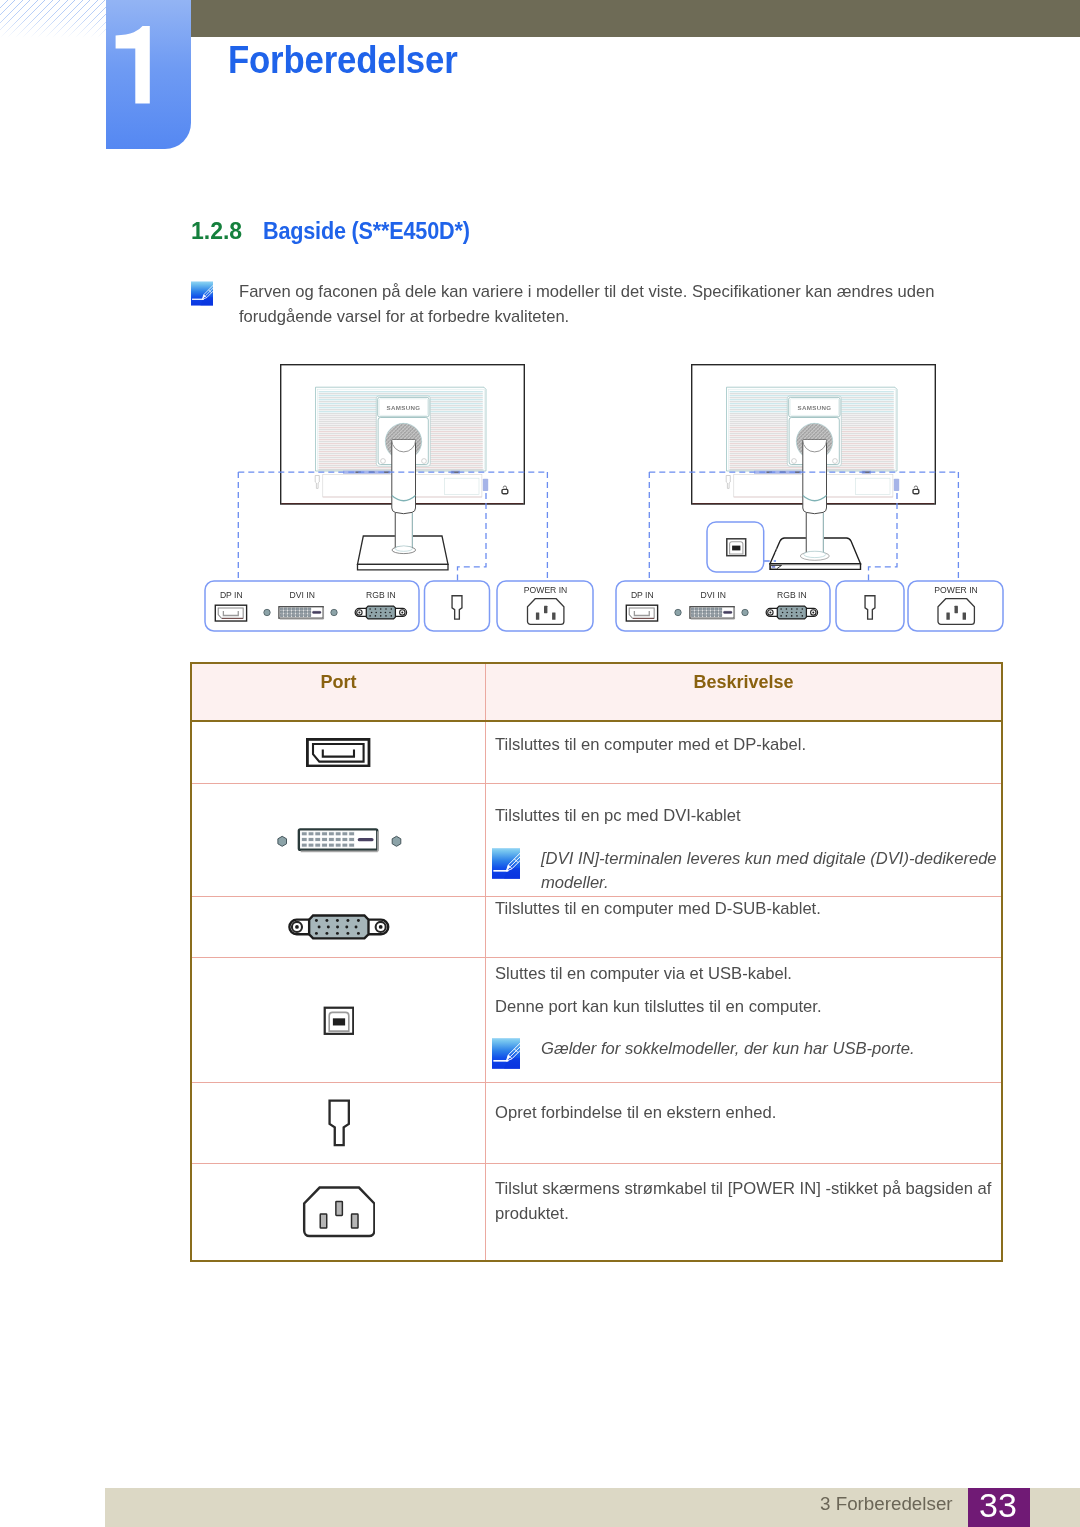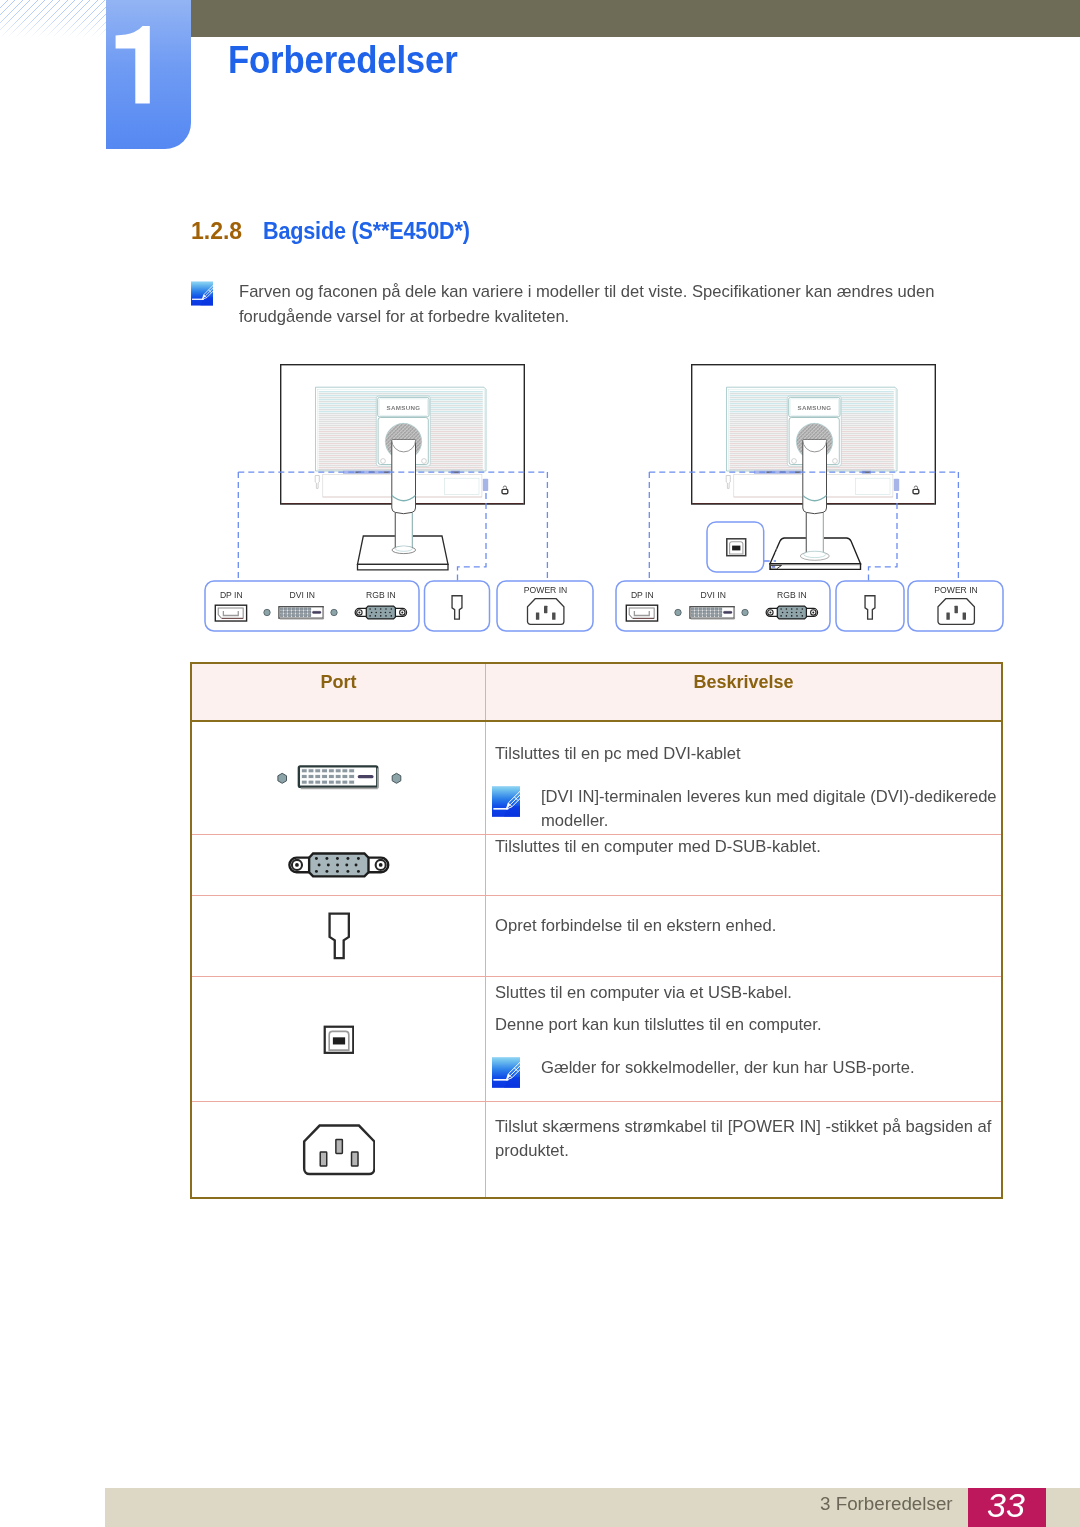--- a/index.html
+++ b/index.html
@@ -12,21 +12,21 @@
     -webkit-mask-image:linear-gradient(to bottom, rgba(0,0,0,1) 0%, rgba(0,0,0,.85) 45%, rgba(0,0,0,0) 95%);
     mask-image:linear-gradient(to bottom, rgba(0,0,0,1) 0%, rgba(0,0,0,.85) 45%, rgba(0,0,0,0) 95%);}
   #olivebar{left:191px;top:0;width:889px;height:37px;background:#6e6b56;}
   #chapnum{left:106px;top:0;width:85px;height:149px;border-radius:0 0 26px 0;
     background:linear-gradient(to bottom,#93b4f4 0%, #6f9bf3 45%, #5588f2 100%);}
   #chapnum span{position:absolute;left:10px;width:40px;top:26px;text-align:center;color:#ffffff;font-size:103px;line-height:77px;font-weight:bold;opacity:0;}
   #chapnumglyph{position:absolute;left:0;top:0;z-index:2;}
   #chaptitle{left:228px;top:39px;color:#1f63ea;font-size:38px;font-weight:bold;letter-spacing:-0.2px;transform:scaleX(0.915);transform-origin:left top;}
 
   
-  #secnum{left:191px;top:218px;color:#a16207;font-size:23px;font-weight:bold;letter-spacing:0px;}
+  #secnum{left:191px;top:218px;color:#15803d;font-size:23px;font-weight:bold;letter-spacing:0px;}
   #sectitle{left:263px;top:218px;color:#1f63ea;font-size:23px;font-weight:bold;letter-spacing:-0.2px;transform:scaleX(0.94);transform-origin:left top;}
 
   
   .noteicon{display:block;}
   #note1{left:191px;top:281px;width:22px;height:25px;}
   .notetext{color:#4d4d4d;font-size:16.6px;line-height:24.5px;}
   #note1text{left:239px;top:280px;width:700px;}
 
   .monsvg{}
   .mlogo{font-family:"Liberation Sans",sans-serif;font-size:6.2px;fill:#7d7d7d;font-weight:bold;letter-spacing:0.35px;}
@@ -43,27 +43,27 @@
      color:#8a6210;font-size:18px;font-weight:bold;height:31px;text-align:center;vertical-align:top;padding-top:9px;line-height:19px;}
   #porttable thead th:first-child{border-left:2px solid #8a6d1d;}
   #porttable thead th:last-child{border-right:2px solid #8a6d1d;}
   #porttable tbody td{border-left:2px solid #8a6d1d;border-right:none;}
   #porttable tbody td.desc{border-left:1px solid #eba9a0;border-right:2px solid #8a6d1d;padding:0 0 0 9px;vertical-align:top;}
   #porttable tbody tr:last-child td{border-bottom:2px solid #8a6d1d;}
   #porttable td.port{width:261px;text-align:center;}
   .dtxt{color:#4d4d4d;font-size:16.6px;line-height:24.5px;}
   td.desc > .dtxt:first-child{margin-top:0;}
   td.desc{padding-top:0;}
-  .dnote{display:flex;align-items:flex-start;gap:0;margin-top:18px;}
+  .dnote{display:flex;align-items:flex-start;gap:0;margin-top:18px;font-style:italic;}
   .dnote .ni{flex:0 0 auto;margin-right:21px;margin-top:1px;margin-left:-3px;}
 
   
   #footerbar{left:105px;top:1488px;width:975px;height:39px;background:#dcd8c5;}
   #footertext{left:820px;top:1493px;color:#6b6657;font-size:18.8px;}
-  #pagebox{left:968px;top:1488px;width:78px;height:39px;background:#be185d;font-style:italic;}
+  #pagebox{left:968px;top:1488px;width:62px;height:39px;background:#701a75;}
   #pagebox span{position:absolute;left:-2px;right:0;top:-2px;text-align:center;color:#fff;font-size:34px;line-height:39px;}
 </style>
 </head>
 <body>
 
 <div class="abs" id="stripes"></div>
 <div class="abs" id="olivebar"></div>
 <div class="abs" id="chapnum">
   <svg id="chapnumglyph" width="85" height="149" viewBox="0 0 85 149">
     <path d="M36.5 26.0 L43.8 26.0 L43.8 103.4 L29.3 103.4 L29.3 48.4 L9.6 48.4 L9.6 35.4 q11.4 -0.4 18.3 -3.2 q5.6 -2.3 8.6 -6.2 Z" fill="#ffffff"></path>
@@ -445,20 +445,34 @@
 </g>
 </svg>
 <table id="porttable" class="abs">
 <thead>
       <tr>
         <th>Port</th>
         <th>Beskrivelse</th>
       </tr>
     </thead>
     <tbody>
+<tr style="height:50px">
+        <td class="port">
+          <svg width="64.4" height="29.4" viewBox="0 0 64.4 29.4" style="display:block;margin:0 auto;">
+            <g transform="translate(0,0) scale(1.0)">
+  <rect x="1.4" y="1.4" width="61.6" height="26.6" fill="#ffffff" stroke="#1f1f1f" stroke-width="2.8"></rect>
+  <path d="M7.0 6.0 L57.6 6.0 L57.6 23.6 L13.3 23.6 L7.0 16.2 Z" fill="#ffffff" stroke="#1f1f1f" stroke-width="2.1"></path>
+  <path d="M16.8 11.4 L16.8 18.6 L48.0 18.6 L48.0 11.4" fill="none" stroke="#1f1f1f" stroke-width="2.1"></path>
+</g>
+          </svg>
+        </td>
+        <td class="desc" style="padding-top:11px">
+          <div class="dtxt">Tilsluttes til en computer med et DP-kabel.</div>
+        </td>
+      </tr>
 <tr style="height:113px">
         <td class="port">
           <svg width="158" height="25.5" viewBox="0 0 158 25.5" style="display:block;margin:0 auto;">
             <path d="M22.2 8.3 l4.3 2.5 v5.0 l-4.3 2.5 l-4.3 -2.5 v-5.0 Z" fill="#8ca3a8" stroke="#46565c" stroke-width="1.0"></path>
             <g transform="translate(37.5,0) scale(1.13)">
 <rect x="1.2" y="1.2" width="69.4" height="18.1" rx="1.2" fill="#ffffff" stroke="#2a3a3a" stroke-width="2.1"></rect>
 <line x1="2.8" y1="20.6" x2="71.0" y2="20.6" stroke="#a6a6a6" stroke-width="1.5"></line>
 <line x1="71.2" y1="2.8" x2="71.2" y2="20.6" stroke="#a6a6a6" stroke-width="1.5"></line>
 <rect x="3.40" y="3.40" width="5.1" height="3.5" fill="#8d99a1" stroke="#ffffff" stroke-width="0.7"></rect>
 <rect x="9.40" y="3.40" width="5.1" height="3.5" fill="#8d99a1" stroke="#ffffff" stroke-width="0.7"></rect>
@@ -533,32 +547,20 @@
 <circle cx="37.30" cy="13.7" r="1.05" fill="#1d1d1d"></circle>
 <circle cx="44.80" cy="13.7" r="1.05" fill="#1d1d1d"></circle>
 <circle cx="52.30" cy="13.7" r="1.05" fill="#1d1d1d"></circle>
 </g>
           </svg>
         </td>
         <td class="desc" style="">
           <div class="dtxt">Tilsluttes til en computer med D-SUB-kablet.</div>
         </td>
       </tr>
-<tr style="height:69px">
-        <td class="port">
-          <svg width="22" height="48" viewBox="0 0 22 48" style="display:block;margin:0 auto;">
-            <g transform="translate(0.3,0.3) scale(1.06)">
-  <path d="M1.2 1.2 L19.4 1.2 L19.4 23.2 L14.5 26.4 L14.5 43.2 L6.1 43.2 L6.1 26.4 L1.2 23.2 Z" fill="#ffffff" stroke="#2a2a2a" stroke-width="2.2" stroke-linejoin="miter"></path>
-</g>
-          </svg>
-        </td>
-        <td class="desc" style="padding-top:18px">
-          <div class="dtxt">Opret forbindelse til en ekstern enhed.</div>
-        </td>
-      </tr>
 <tr style="height:125px">
         <td class="port">
           <svg width="31.3" height="30" viewBox="0 0 31.3 30" style="display:block;margin:0 auto;">
             <g transform="translate(0.5,1.5) scale(1.02)">
   <rect x="1.2" y="1.2" width="28.0" height="25.6" fill="#ffffff" stroke="#2a2a2a" stroke-width="2.2"></rect>
   <path d="M5.6 24.2 L5.6 9.0 a3.2 3.2 0 0 1 3.2 -3.2 L21.6 5.8 a3.2 3.2 0 0 1 3.2 3.2 L24.8 24.2 Z" fill="#ffffff" stroke="#9a9a9a" stroke-width="1.6"></path>
   <rect x="9.2" y="11.6" width="12.0" height="7.0" fill="#1f1f1f"></rect>
 </g>
           </svg>
         </td>
@@ -575,20 +577,32 @@
     <path d="M24.4 25.2 L29.9 30.7"></path>
     <path d="M33.6 16.1 L39.1 21.6"></path>
     <path d="M46.2 8.9 L27.2 27.9"></path>
   </g>
   <path d="M21.5 34.4 L24.4 25.2 L27.6 28.3 Z" fill="#ffffff"></path>
 </svg>
             <div class="dtxt">Gælder for sokkelmodeller, der kun har USB-porte.</div>
           </div>
         </td>
       </tr>
+<tr style="height:69px">
+        <td class="port">
+          <svg width="22" height="48" viewBox="0 0 22 48" style="display:block;margin:0 auto;">
+            <g transform="translate(0.3,0.3) scale(1.06)">
+  <path d="M1.2 1.2 L19.4 1.2 L19.4 23.2 L14.5 26.4 L14.5 43.2 L6.1 43.2 L6.1 26.4 L1.2 23.2 Z" fill="#ffffff" stroke="#2a2a2a" stroke-width="2.2" stroke-linejoin="miter"></path>
+</g>
+          </svg>
+        </td>
+        <td class="desc" style="padding-top:18px">
+          <div class="dtxt">Opret forbindelse til en ekstern enhed.</div>
+        </td>
+      </tr>
 <tr style="height:97px">
         <td class="port">
           <svg width="72.7" height="53.4" viewBox="0 0 72.7 53.4" style="display:block;margin:0 auto;">
             <g transform="translate(0.8,1.2) scale(1.05)">
   <path d="M16.0 1.3 L53.5 1.3 L68.2 16.5 L68.2 42.5 a5.0 5.0 0 0 1 -5.0 5.0 L6.3 47.5 a5.0 5.0 0 0 1 -5.0 -5.0 L1.3 16.5 Z" fill="#ffffff" stroke="#2a2a2a" stroke-width="2.3" stroke-linejoin="miter"></path>
   <rect x="31.5" y="14.5" width="6.2" height="13.4" rx="0.6" fill="#b5b5b5" stroke="#2a2a2a" stroke-width="1.4"></rect>
   <rect x="16.6" y="26.5" width="6.2" height="13.4" rx="0.6" fill="#b5b5b5" stroke="#2a2a2a" stroke-width="1.4"></rect>
   <rect x="46.4" y="26.5" width="6.2" height="13.4" rx="0.6" fill="#b5b5b5" stroke="#2a2a2a" stroke-width="1.4"></rect>
 </g>
           </svg>

